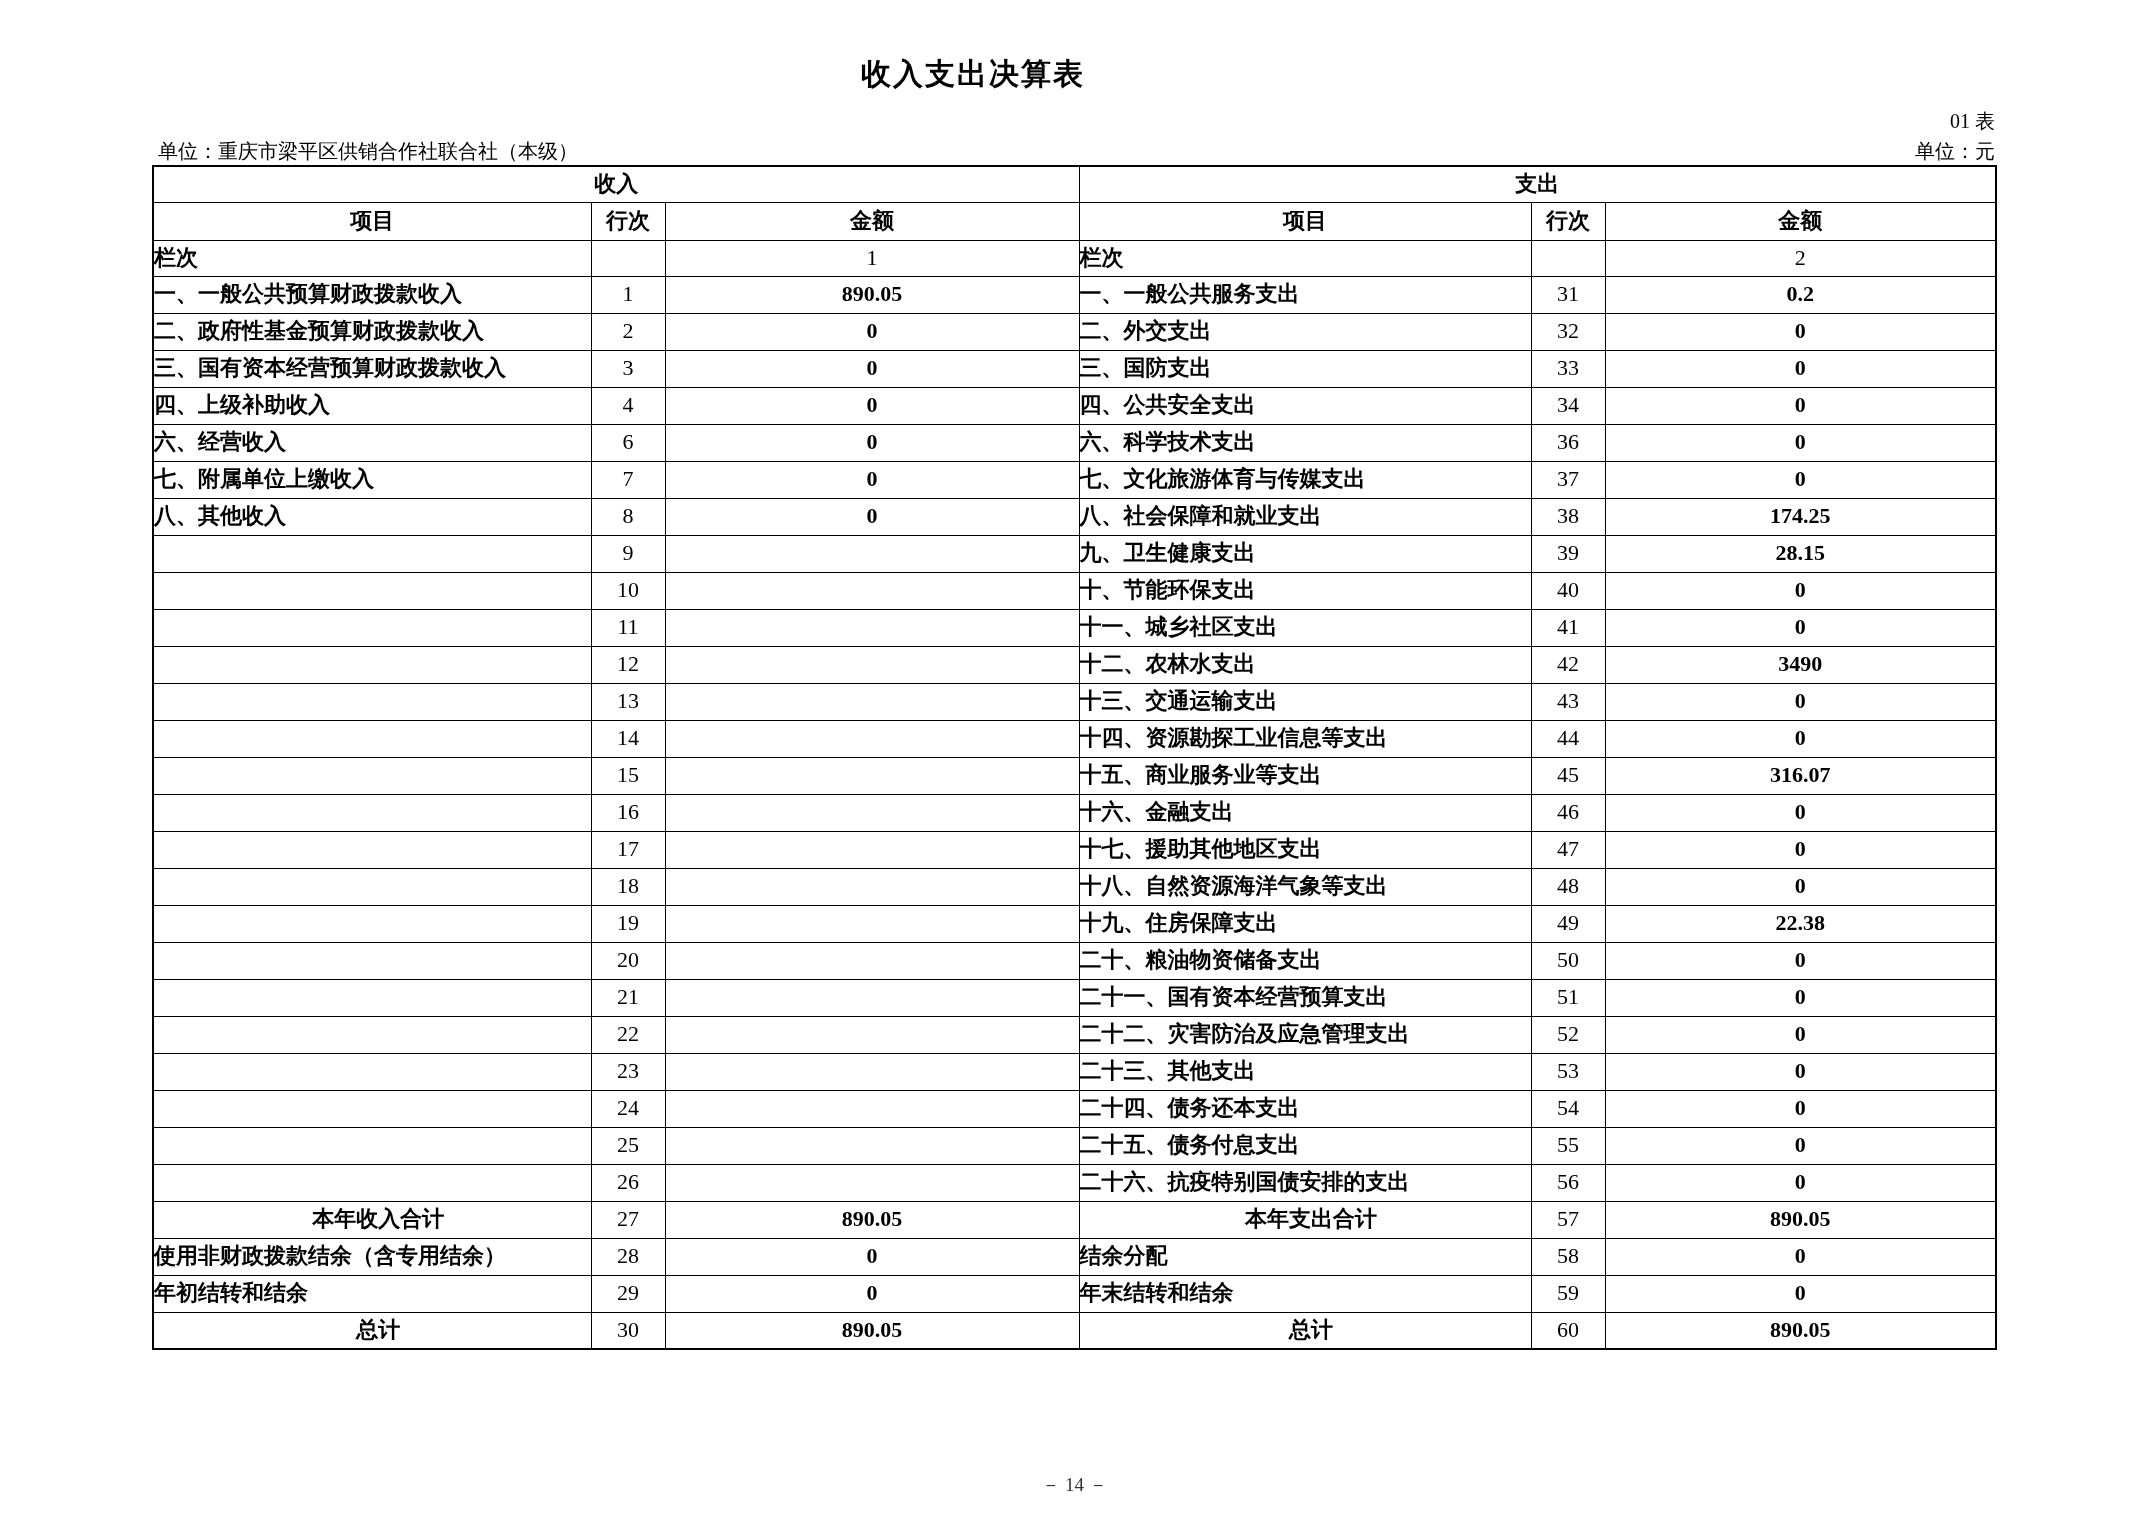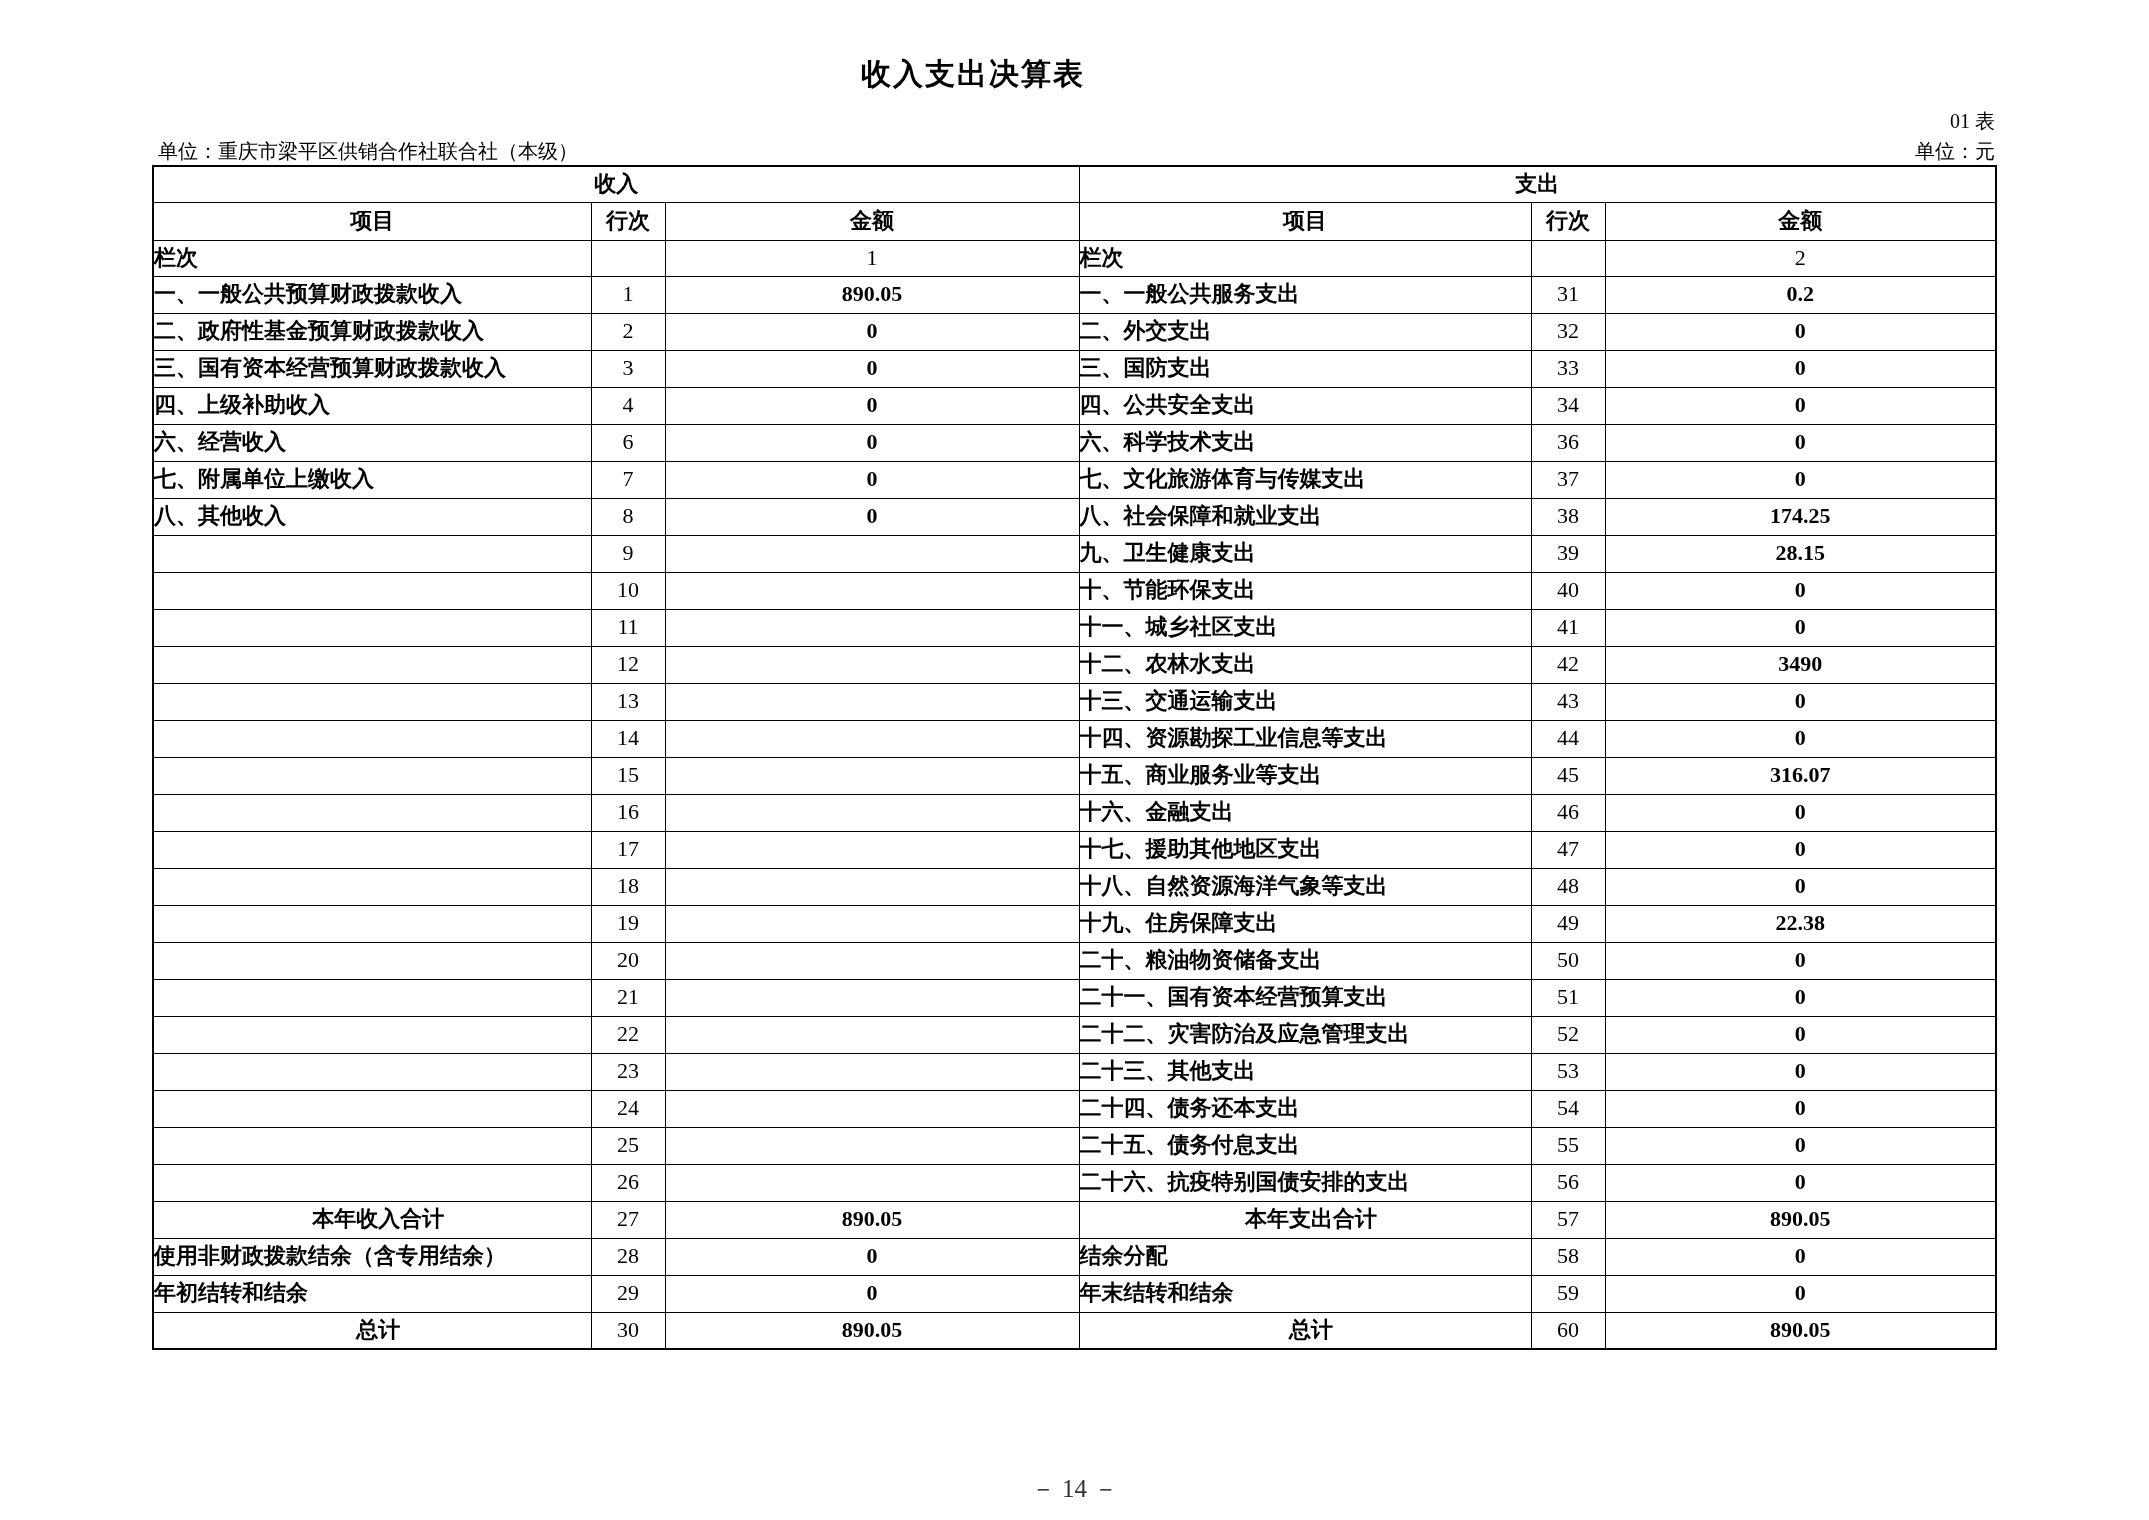--- a/index.html
+++ b/index.html
@@ -41,21 +41,21 @@
   thead tr.lan-row{height:36px;}
   tbody tr{height:37px;}
   th.cn, td.cn{font-weight:bold;}
   td.item{font-weight:bold;text-align:left;padding-left:10px;}
   td.item.center{text-align:center;padding-left:12px;}
   td.line{font-weight:normal;text-align:center;}
   td.amount{font-weight:bold;text-align:center;padding-right:12px;}
   td.colno{font-weight:normal;text-align:center;}
   .page-footer{
     position:absolute;top:1472px;left:0;width:2149px;
-    text-align:center;font-size:25px;color:#333;
+    text-align:center;font-size:19px;color:#333;
   }
 </style>
 </head>
 <body>
 
 <div class="page-title">收入支出决算表</div>
 <div class="table-no">01 表</div>
 <div class="org-label">单位：重庆市梁平区供销合作社联合社（本级）</div>
 <div class="unit-label">单位：元</div>
 

